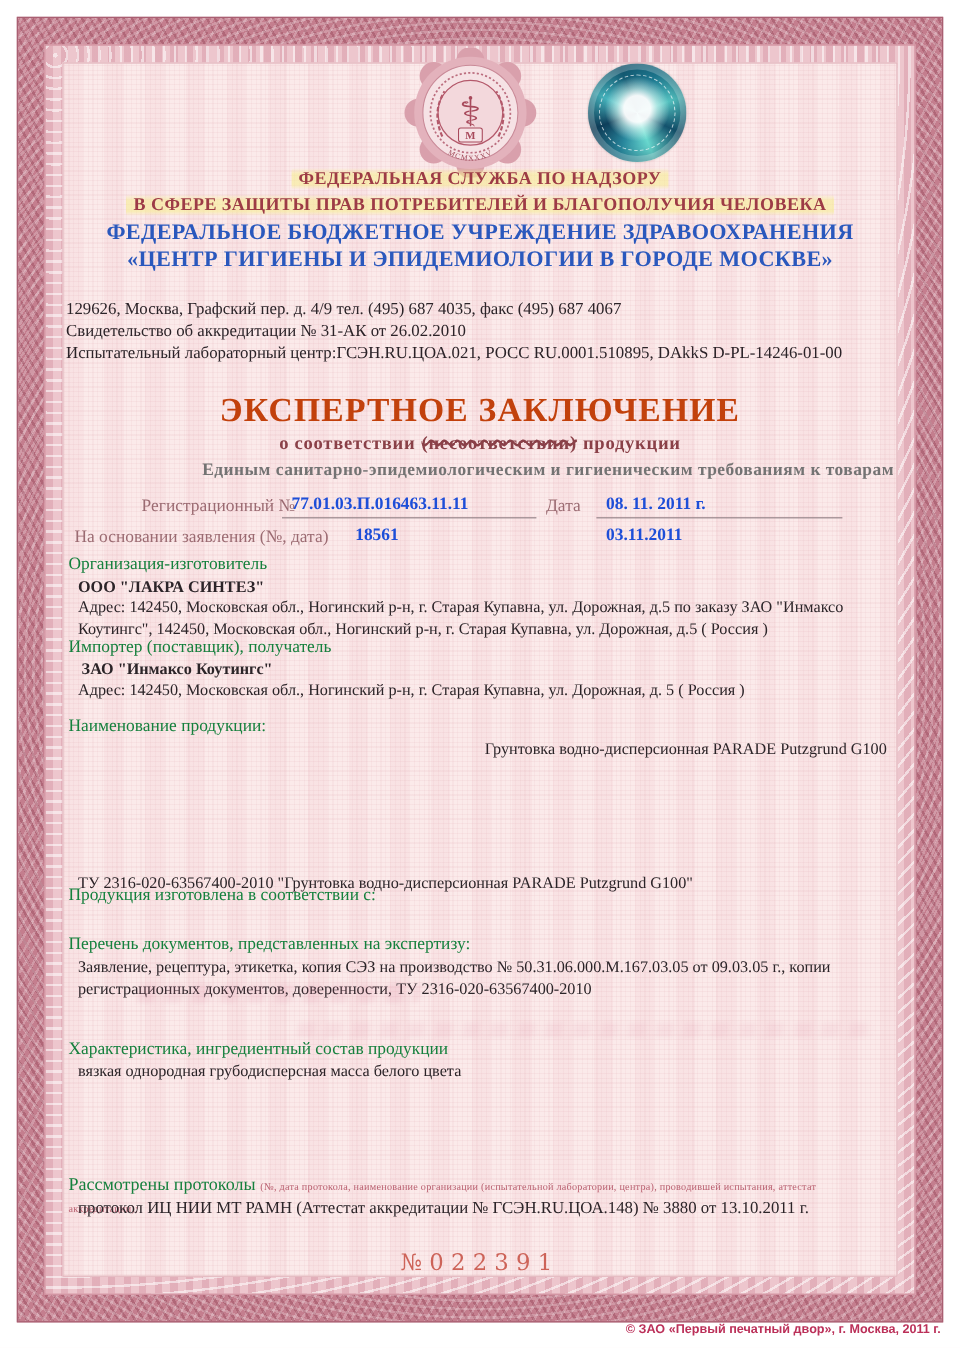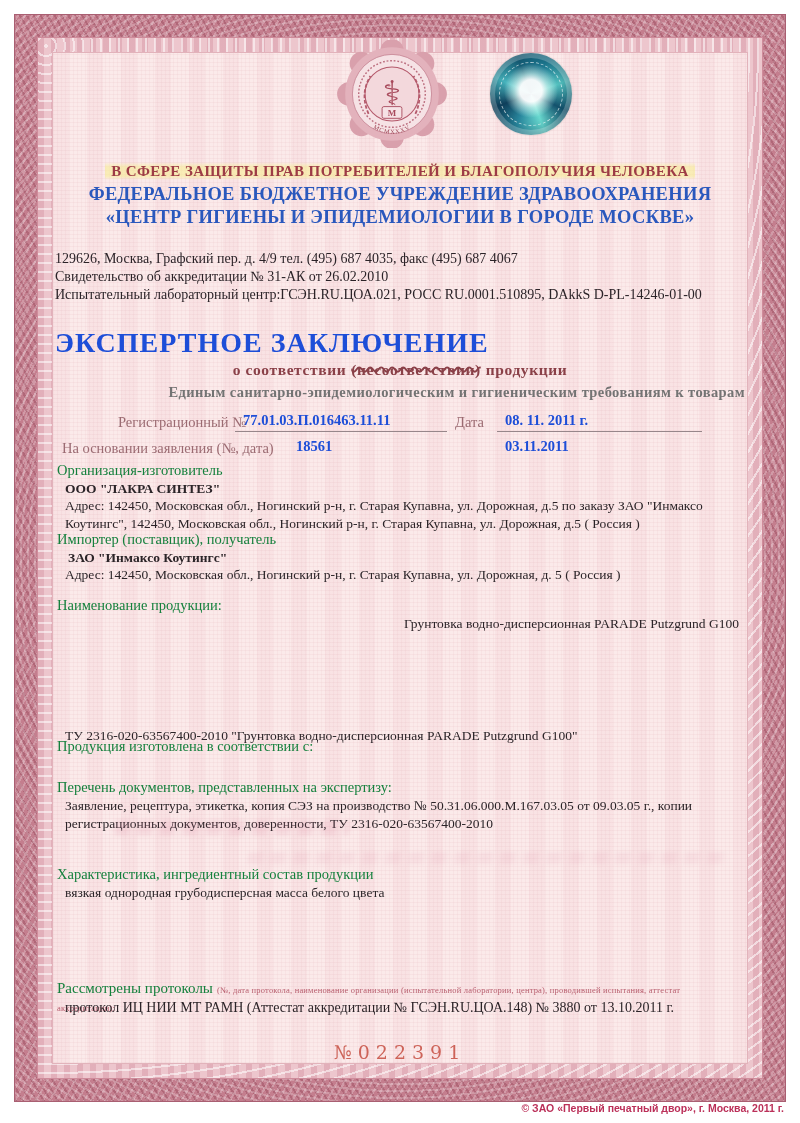--- a/index.html
+++ b/index.html
@@ -42,22 +42,22 @@
   
   .hdr-red{left:55px;right:55px;text-align:center;font-weight:bold;font-size:15px;
     color:#9d3b46;letter-spacing:.4px;}
   .hl{background:linear-gradient(180deg, rgba(247,238,140,0), rgba(247,238,140,.55) 28%, rgba(247,238,140,.55) 78%, rgba(247,238,140,0));
     padding:1px 6px;border-radius:2px;}
   .hdr-blue{left:55px;right:55px;text-align:center;font-weight:bold;font-size:18.5px;
     color:#2a58bd;letter-spacing:.3px;}
   .hdr-plain{left:55px;right:55px;font-size:14px;color:#2b2328;}
 
   
-  .doc-title{left:55px;right:55px;text-align:left;font-weight:bold;font-size:28px;
-    color:#1d4ed8;letter-spacing:1px;}
+  .doc-title{left:55px;right:55px;text-align:center;font-weight:bold;font-size:28px;
+    color:#c2410c;letter-spacing:1px;}
   .doc-sub{left:55px;right:55px;text-align:center;font-weight:bold;font-size:15.5px;color:#8a4048;letter-spacing:.6px;}
   .struck{text-decoration:line-through;text-decoration-style:wavy;text-decoration-thickness:2px;margin:0 5px;}
   .doc-req{left:55px;right:55px;text-align:right;font-weight:bold;font-size:14.5px;color:#737373;letter-spacing:.4px;}
 
   
   .flabel{font-size:14.5px;color:#9b6b72;}
   .slabel{font-size:14.5px;color:#15803d;}
   .fvalue{font-size:14.5px;font-weight:bold;color:#1d4ed8;}
   .body-text{font-size:13.5px;color:#2b2428;line-height:17.5px;}
   .uline{position:absolute;height:1px;background:#97868a;}
@@ -108,20 +108,21 @@
     <defs>
         <path id="yrArc" d="M32,92 A38,38 0 0 0 88,92"></path>
       </defs>
     <text font-size="7" fill="#a04858" letter-spacing="1">
       <textPath href="#yrArc" startOffset="50%" text-anchor="middle">MCMXXXV</textPath>
     </text>
   </svg>
 
   <div class="holo"></div>
 
+  <div class="abs hdr-red" style="top:141px;"><span class="hl">ФЕДЕРАЛЬНАЯ СЛУЖБА ПО НАДЗОРУ</span></div>
   <div class="abs hdr-red" style="top:163px;"><span class="hl">В СФЕРЕ ЗАЩИТЫ ПРАВ ПОТРЕБИТЕЛЕЙ И БЛАГОПОЛУЧИЯ ЧЕЛОВЕКА</span></div>
   <div class="abs hdr-blue" style="top:184px;">ФЕДЕРАЛЬНОЕ БЮДЖЕТНОЕ УЧРЕЖДЕНИЕ ЗДРАВООХРАНЕНИЯ</div>
   <div class="abs hdr-blue" style="top:207px;">«ЦЕНТР ГИГИЕНЫ И ЭПИДЕМИОЛОГИИ В ГОРОДЕ МОСКВЕ»</div>
 
   <div class="abs hdr-plain" style="top:251px;">129626, Москва, Графский пер. д. 4/9 тел. (495) 687 4035, факс (495) 687 4067</div>
   <div class="abs hdr-plain" style="top:269px;">Свидетельство об аккредитации № 31-АК от 26.02.2010</div>
   <div class="abs hdr-plain" style="top:287px;">Испытательный лабораторный центр:ГСЭН.RU.ЦОА.021, РОСС RU.0001.510895, DAkkS D-PL-14246-01-00</div>
 
   <div class="abs doc-title" style="top:327px;">ЭКСПЕРТНОЕ ЗАКЛЮЧЕНИЕ</div>
   <div class="abs doc-sub" style="top:361px;">

